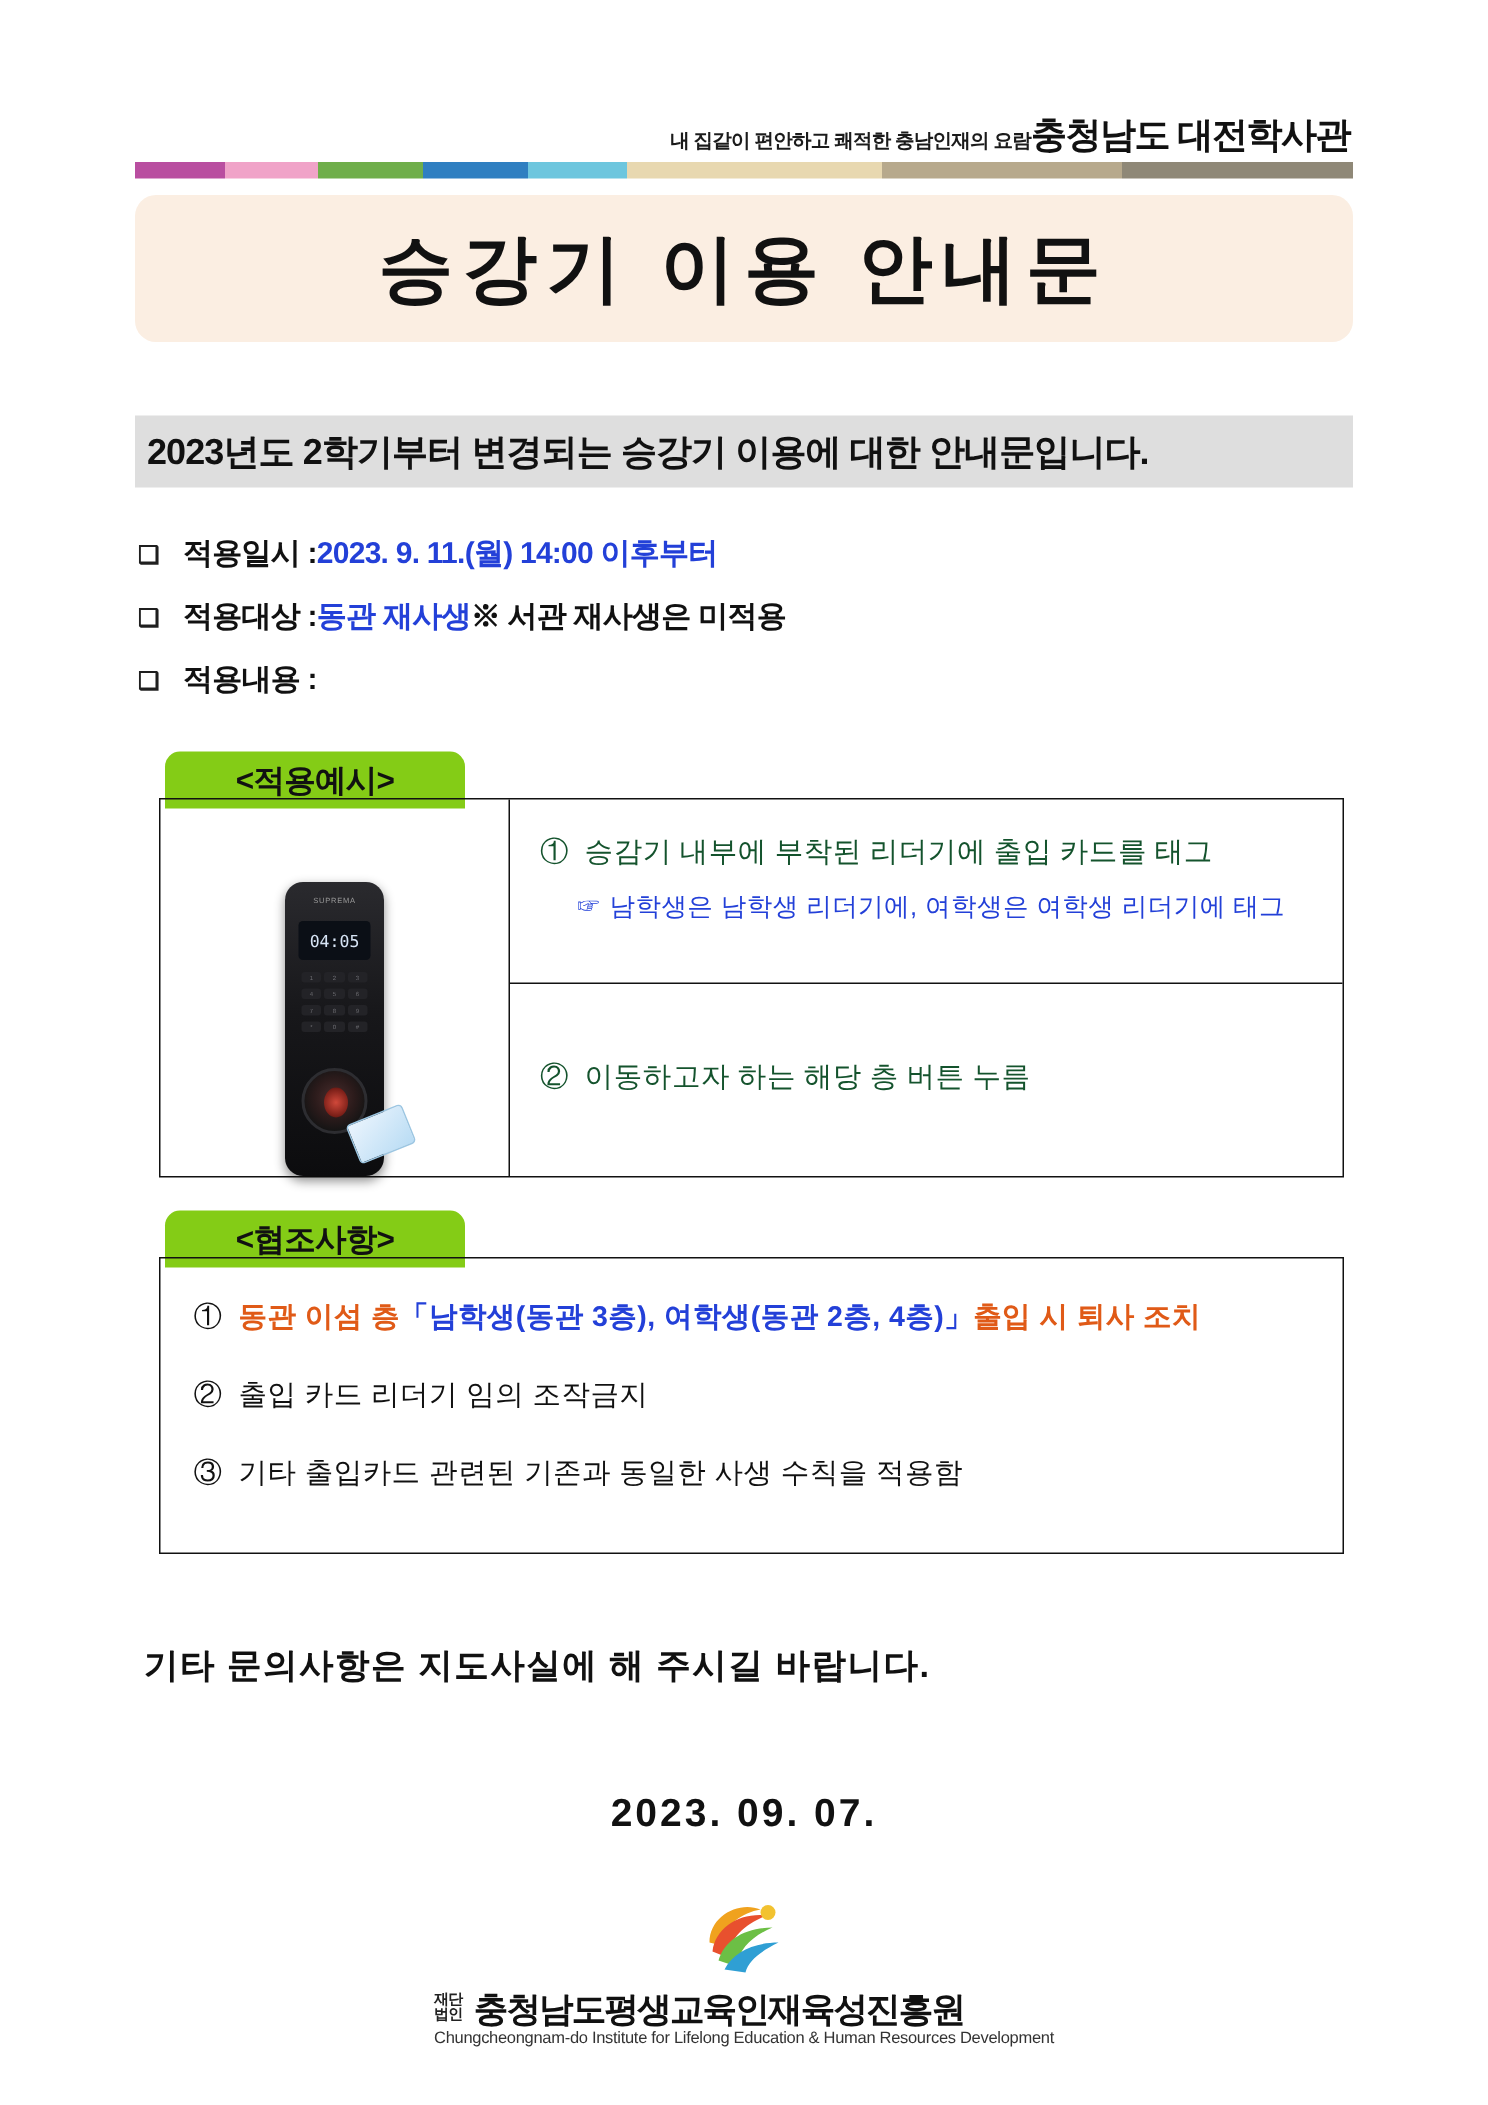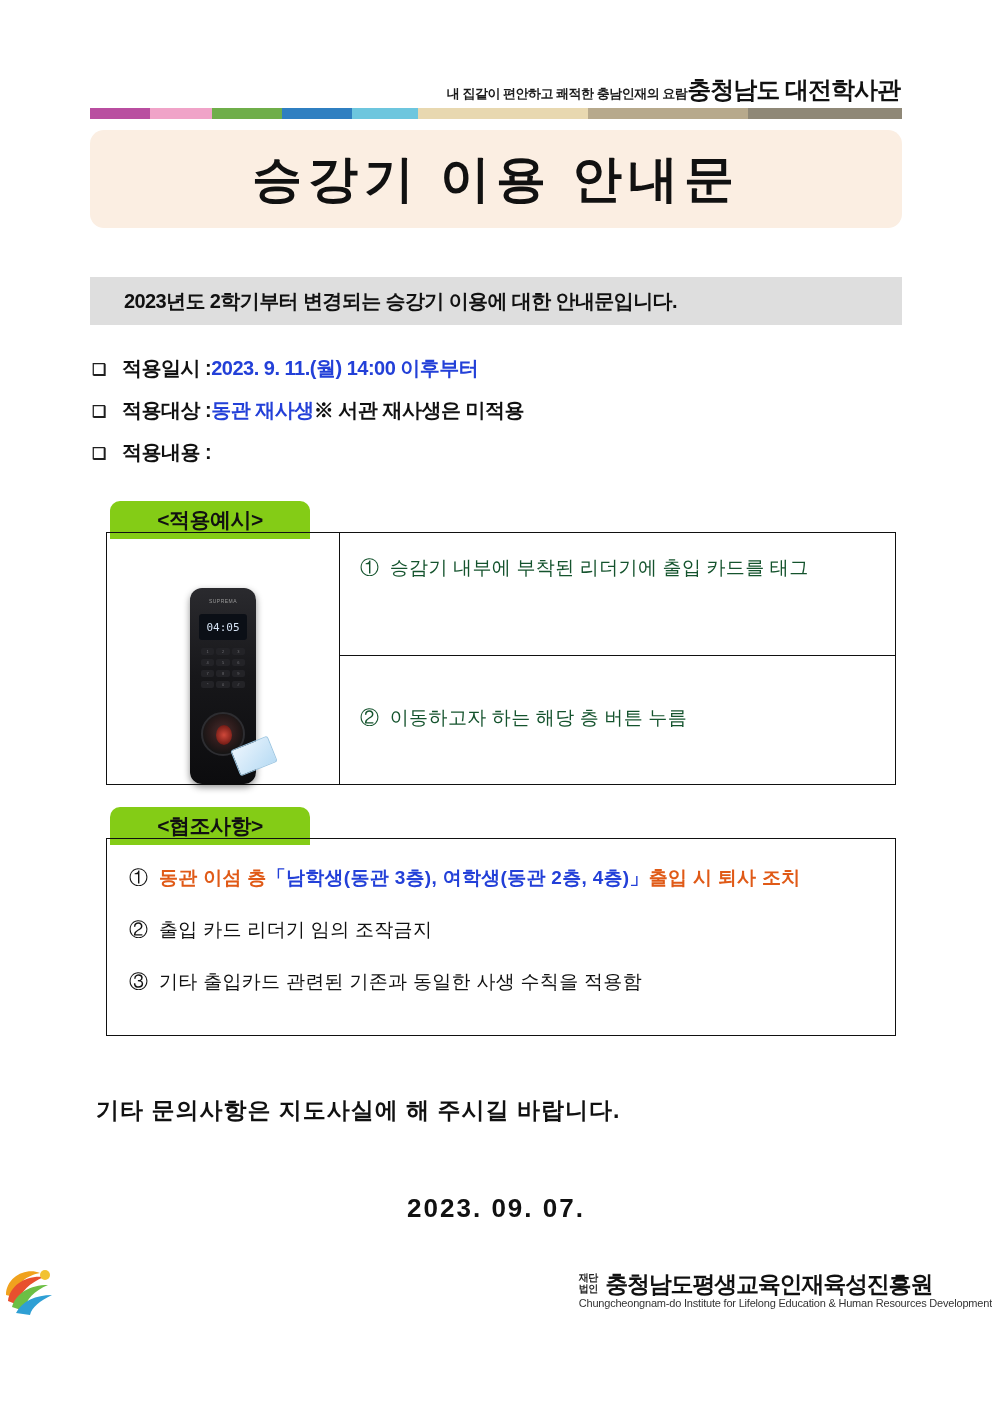--- a/index.html
+++ b/index.html
@@ -75,24 +75,24 @@
     position: absolute;
     top: 277px;
     left: 90px;
     width: 812px;
     height: 48px;
     background: #dedede;
     display: flex;
     align-items: center;
   }
   .subtitle-bar .txt {
-    font-size: 20px;
+    font-size: 24px;
     font-weight: bold;
     letter-spacing: -0.6px;
-    padding-left: 34px;
+    padding-left: 8px;
     color: #111111;
   }
 
   
   .bullets {
     position: absolute;
     top: 355px;
     left: 92px;
     width: 830px;
   }
@@ -310,22 +310,23 @@
   }
 
   
   .logo-wrap {
     position: absolute;
     top: 1265px;
     left: 0;
     width: 992px;
     display: flex;
     align-items: center;
-    justify-content: space-between;
+    justify-content: center;
     gap: 10px;
+    flex-direction: column;
   }
   .logo-mark {
     width: 58px;
     height: 52px;
     position: relative;
   }
   .logo-text { line-height: 1.08; }
   .logo-prefix {
     font-size: 10px;
     font-weight: bold;
@@ -421,20 +422,21 @@
       <div class="card-img"></div>
     </div>
   </div>
   <div class="example-divider"></div>
   <div class="example-right">
     <div class="ex-row1">
       <div class="ex-line">
         <span>①</span>
         &nbsp;<span>승감기 내부에 부착된 리더기에 출입 카드를 태그</span>
       </div>
+      <div class="ex-subline">☞ 남학생은 남학생 리더기에, 여학생은 여학생 리더기에 태그</div>
     </div>
     <div class="ex-row2">
       <div class="ex-line">
         <span>②</span>
         &nbsp;<span>이동하고자 하는 해당 층 버튼 누름</span>
       </div>
     </div>
   </div>
 </div>
 

